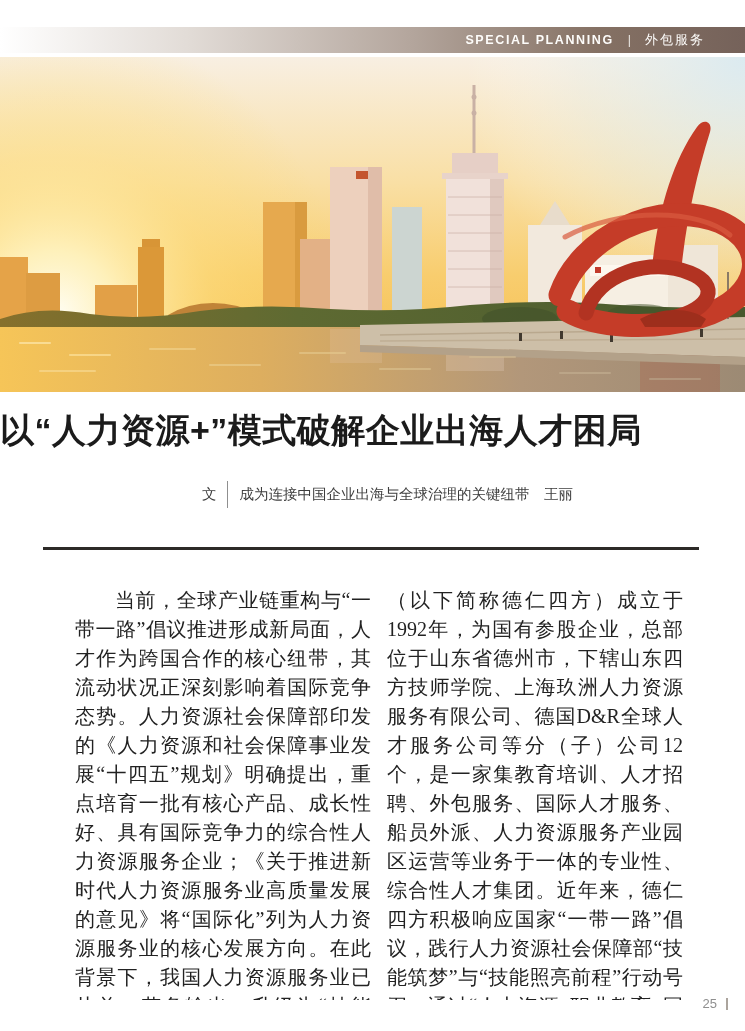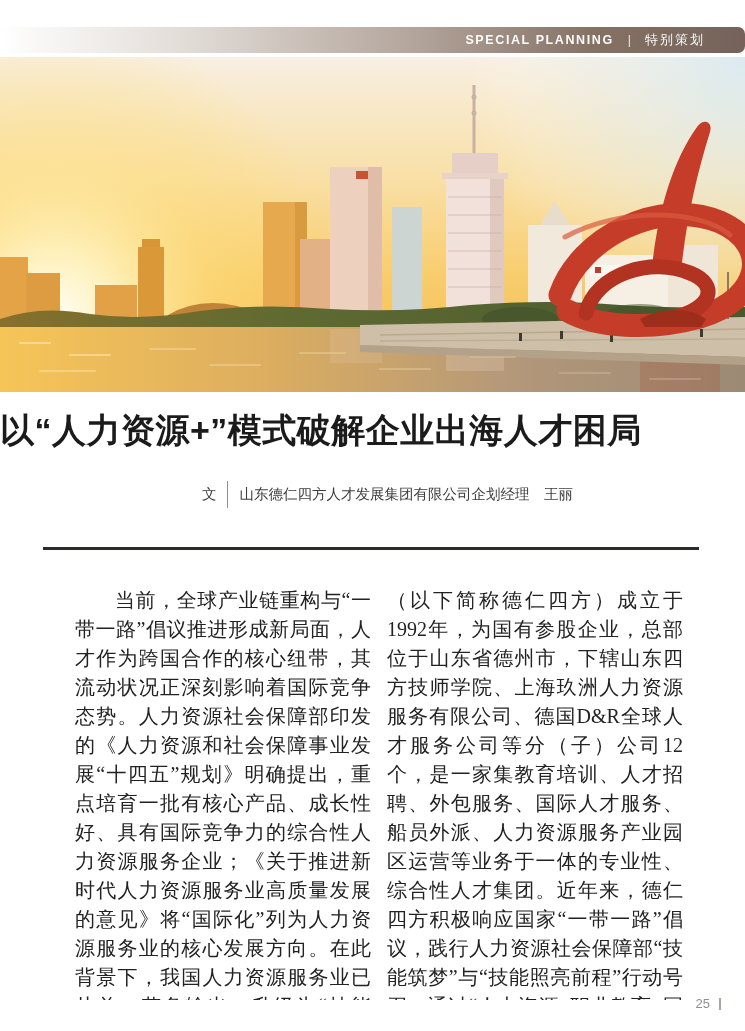--- a/index.html
+++ b/index.html
@@ -8,21 +8,21 @@
     background:#ffffff;overflow:hidden;
     font-family:"Liberation Serif","DejaVu Serif",serif;color:#1f1f1f;
   }
   
   .banner{
     position:absolute;top:27px;left:0;width:745px;height:26px;
     background:linear-gradient(90deg,#ffffff 0%,#e2dcd7 25%,#b4a69d 55%,#857164 80%,#75625a 100%);
     display:flex;align-items:center;justify-content:flex-end;
     padding-right:40px;box-sizing:border-box;
     font-family:"Liberation Sans","DejaVu Sans",sans-serif;
-    color:#fdfcfa;font-size:12.5px;border-radius:7px;
+    color:#fdfcfa;font-size:12.5px;
   }
   .banner .en{letter-spacing:1.6px;font-weight:bold;}
   .banner .sep{margin:0 14px;opacity:.85;font-weight:normal;}
   .banner .cn{letter-spacing:2px;font-size:13px;}
   
   .photo{position:absolute;top:57px;left:0;width:745px;height:335px;}
   .photo svg{display:block;width:100%;height:100%;}
   
   .title{
     position:absolute;top:408px;left:0;width:745px;margin:0;
@@ -43,35 +43,35 @@
   
   .columns{
     position:absolute;top:586px;left:75px;width:608px;height:414px;
     display:flex;gap:16px;
   }
   .col{flex:1;overflow:hidden;font-size:20px;line-height:29px;text-align:justify;color:#222;}
   .col p{margin:0;}
   .col p.indent{text-indent:2em;}
   
   .pagenum{
-    position:absolute;top:996px;right:24px;
+    position:absolute;top:996px;right:17px;
     font-family:"Liberation Sans","DejaVu Sans",sans-serif;
     font-size:13px;color:#8f8f8f;display:flex;align-items:center;
   }
   .pn-bar{display:inline-block;width:2px;height:12px;background:#aba49d;margin-left:9px;}
 </style>
 </head>
 <body>
 
 <div class="page">
 
   <div class="banner">
     <span class="en">SPECIAL PLANNING</span>
     <span class="sep">|</span>
-    <span class="cn">特别策划</span>
+    <span class="cn">外包服务</span>
   </div>
 
   <div class="photo">
     <svg viewBox="0 0 745 335" preserveAspectRatio="none">
       <defs>
         <linearGradient id="sky" x1="0" y1="0" x2="0" y2="1">
           <stop offset="0%" stop-color="#f8efe2"></stop>
           <stop offset="45%" stop-color="#f9dfa4"></stop>
           <stop offset="78%" stop-color="#f8cd6e"></stop>
           <stop offset="100%" stop-color="#f6c35a"></stop>
@@ -201,21 +201,21 @@
       </g>
     </svg>
   </div>
 
   <h1 class="title">以“人力资源+”模式破解企业出海人才困局</h1>
 
   <div class="byline">
     <span class="byline-label">文</span>
     <span class="byline-sep"></span>
     <div class="byline-authors">
-      <div>山东德仁四方人才发展集团有限公司企划经理　王丽</div>
+      <div>成为连接中国企业出海与全球治理的关键纽带　王丽</div>
     </div>
   </div>
 
   <div class="rule"></div>
 
   <div class="columns">
     <div class="col">
       <p class="indent">当前，全球产业链重构与“一带一路”倡议推进形成新局面，人才作为跨国合作的核心纽带，其流动状况正深刻影响着国际竞争态势。人力资源社会保障部印发的《人力资源和社会保障事业发展“十四五”规划》明确提出，重点培育一批有核心产品、成长性好、具有国际竞争力的综合性人力资源服务企业；《关于推进新时代人力资源服务业高质量发展的意见》将“国际化”列为人力资源服务业的核心发展方向。在此背景下，我国人力资源服务业已从单一劳务输出，升级为“技能+标准+文化”的复合型国际合作载体，成为连接中国企业出海与全球治理的关键纽带。</p>
       <p class="indent">山东德仁四方人才发展集团有限公司</p>
     </div>

